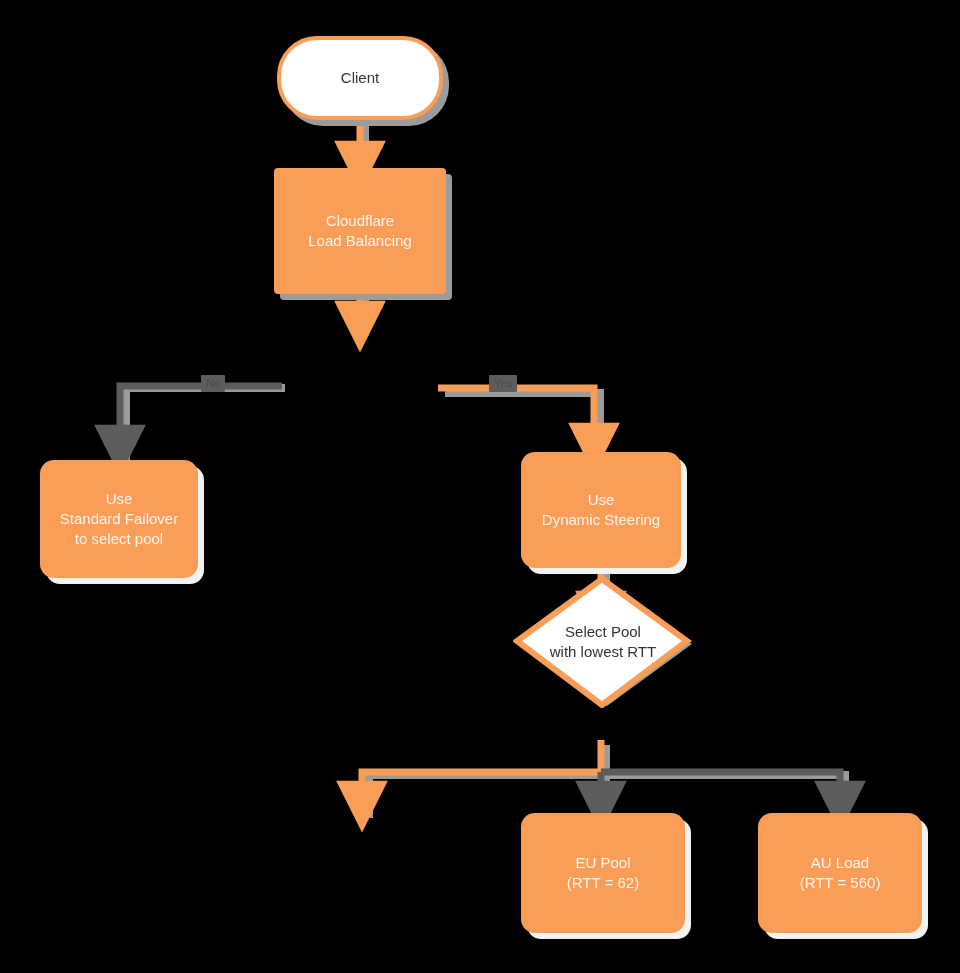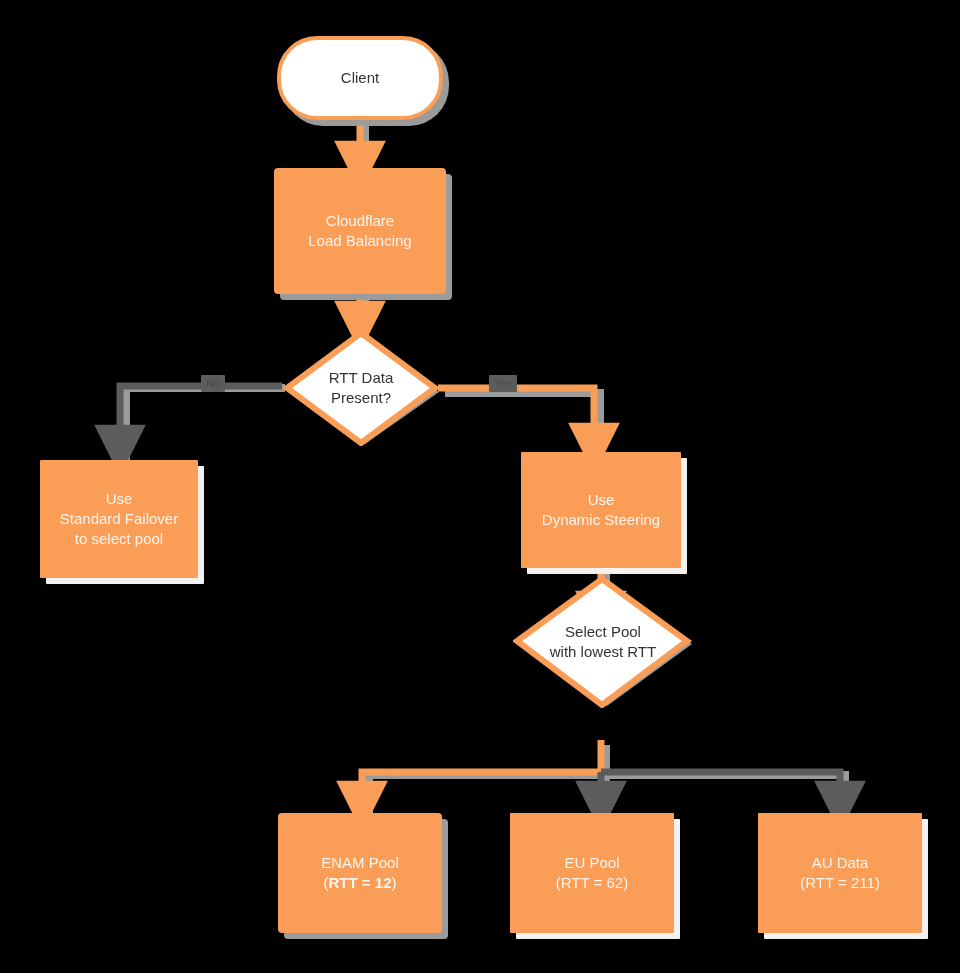--- a/index.html
+++ b/index.html
@@ -43,21 +43,21 @@
     font-size: 15px;
     border: 4px solid #f99d57;
   }
   .sh-gray {
     box-shadow: 6px 6px 0 0 #9b9b9b;
   }
   .sh-white {
     box-shadow: 6px 6px 0 0 #f4f2f0;
   }
   .r-sm { border-radius: 4px; }
-  .r-md { border-radius: 1px; }
+  .r-md { border-radius: 14px; }
   .stadium {
     border-radius: 40px;
   }
   .diamond-wrap {
     position: absolute;
   }
   .diamond-label {
     position: absolute;
     left: 0; top: 0;
     width: 100%;
@@ -130,28 +130,20 @@
 
   <div class="node node-filled r-sm sh-gray" style="left:274px; top:168px; width:172px; height:126px;">
     <span>Cloudflare
 Load Balancing</span>
   </div>
 
   <div class="node node-white stadium sh-gray" style="left:277px; top:36px; width:166px; height:84px;">
     <span>Client</span>
   </div>
 
-  <div class="diamond-wrap" style="left:282px; top:330px; width:158px; height:116px;">
-    <svg width="158" height="116" viewBox="0 0 158 116">
-      <polygon points="83,6 157,62 83,114 9,62" fill="#9b9b9b"></polygon>
-      <polygon points="79,3 153,58 79,113 5,58" fill="#ffffff" stroke="#f99d57" stroke-width="6"></polygon>
-    </svg>
-    <span class="diamond-label">RTT Data
-Present?</span>
-  </div>
 
   <div class="node node-filled r-md sh-white" style="left:40px; top:460px; width:158px; height:118px;">
     <span>Use
 Standard Failover
 to select pool</span>
   </div>
 
   <div class="node node-filled r-md sh-white" style="left:521px; top:452px; width:160px; height:116px;">
     <span>Use
 Dynamic Steering</span>
@@ -159,33 +151,29 @@
 
   <div class="diamond-wrap" style="left:513px; top:576px; width:180px; height:132px;">
     <svg width="180" height="132" viewBox="0 0 180 132">
       <polygon points="94,7 179,68 94,130 9,68" fill="#9b9b9b"></polygon>
       <polygon points="89,3 174,65 89,129 4,65" fill="#ffffff" stroke="#f99d57" stroke-width="6"></polygon>
     </svg>
     <span class="diamond-label">Select Pool
 with lowest RTT</span>
   </div>
 
-  <div class="node node-filled r-sm sh-gray" style="left:278px; top:813px; width:164px; height:120px; flex-direction:column;">
-    <span>ENAM Pool</span>
-    <span><span>(</span><span class="bold">RTT = 12</span><span>)</span></span>
-  </div>
 
-  <div class="node node-filled r-md sh-white" style="left:510px; top:813px; width:164px; height:120px; flex-direction:column;">
+  <div class="node node-filled r-md sh-white" style="left:521px; top:813px; width:164px; height:120px; flex-direction:column;">
     <span>EU Pool</span>
     <span><span>(</span><span>RTT = 62</span><span>)</span></span>
   </div>
 
   <div class="node node-filled r-md sh-white" style="left:758px; top:813px; width:164px; height:120px; flex-direction:column;">
-    <span>AU Data</span>
-    <span><span>(</span><span>RTT = 211</span><span>)</span></span>
+    <span>AU Load</span>
+    <span><span>(</span><span>RTT = 560</span><span>)</span></span>
   </div>
 
   <div class="edge-label" style="left:201px; top:375px;">
     <span>No</span>
   </div>
   <div class="edge-label" style="left:489px; top:375px;">
     <span>Yes</span>
   </div>
 
 </div>

